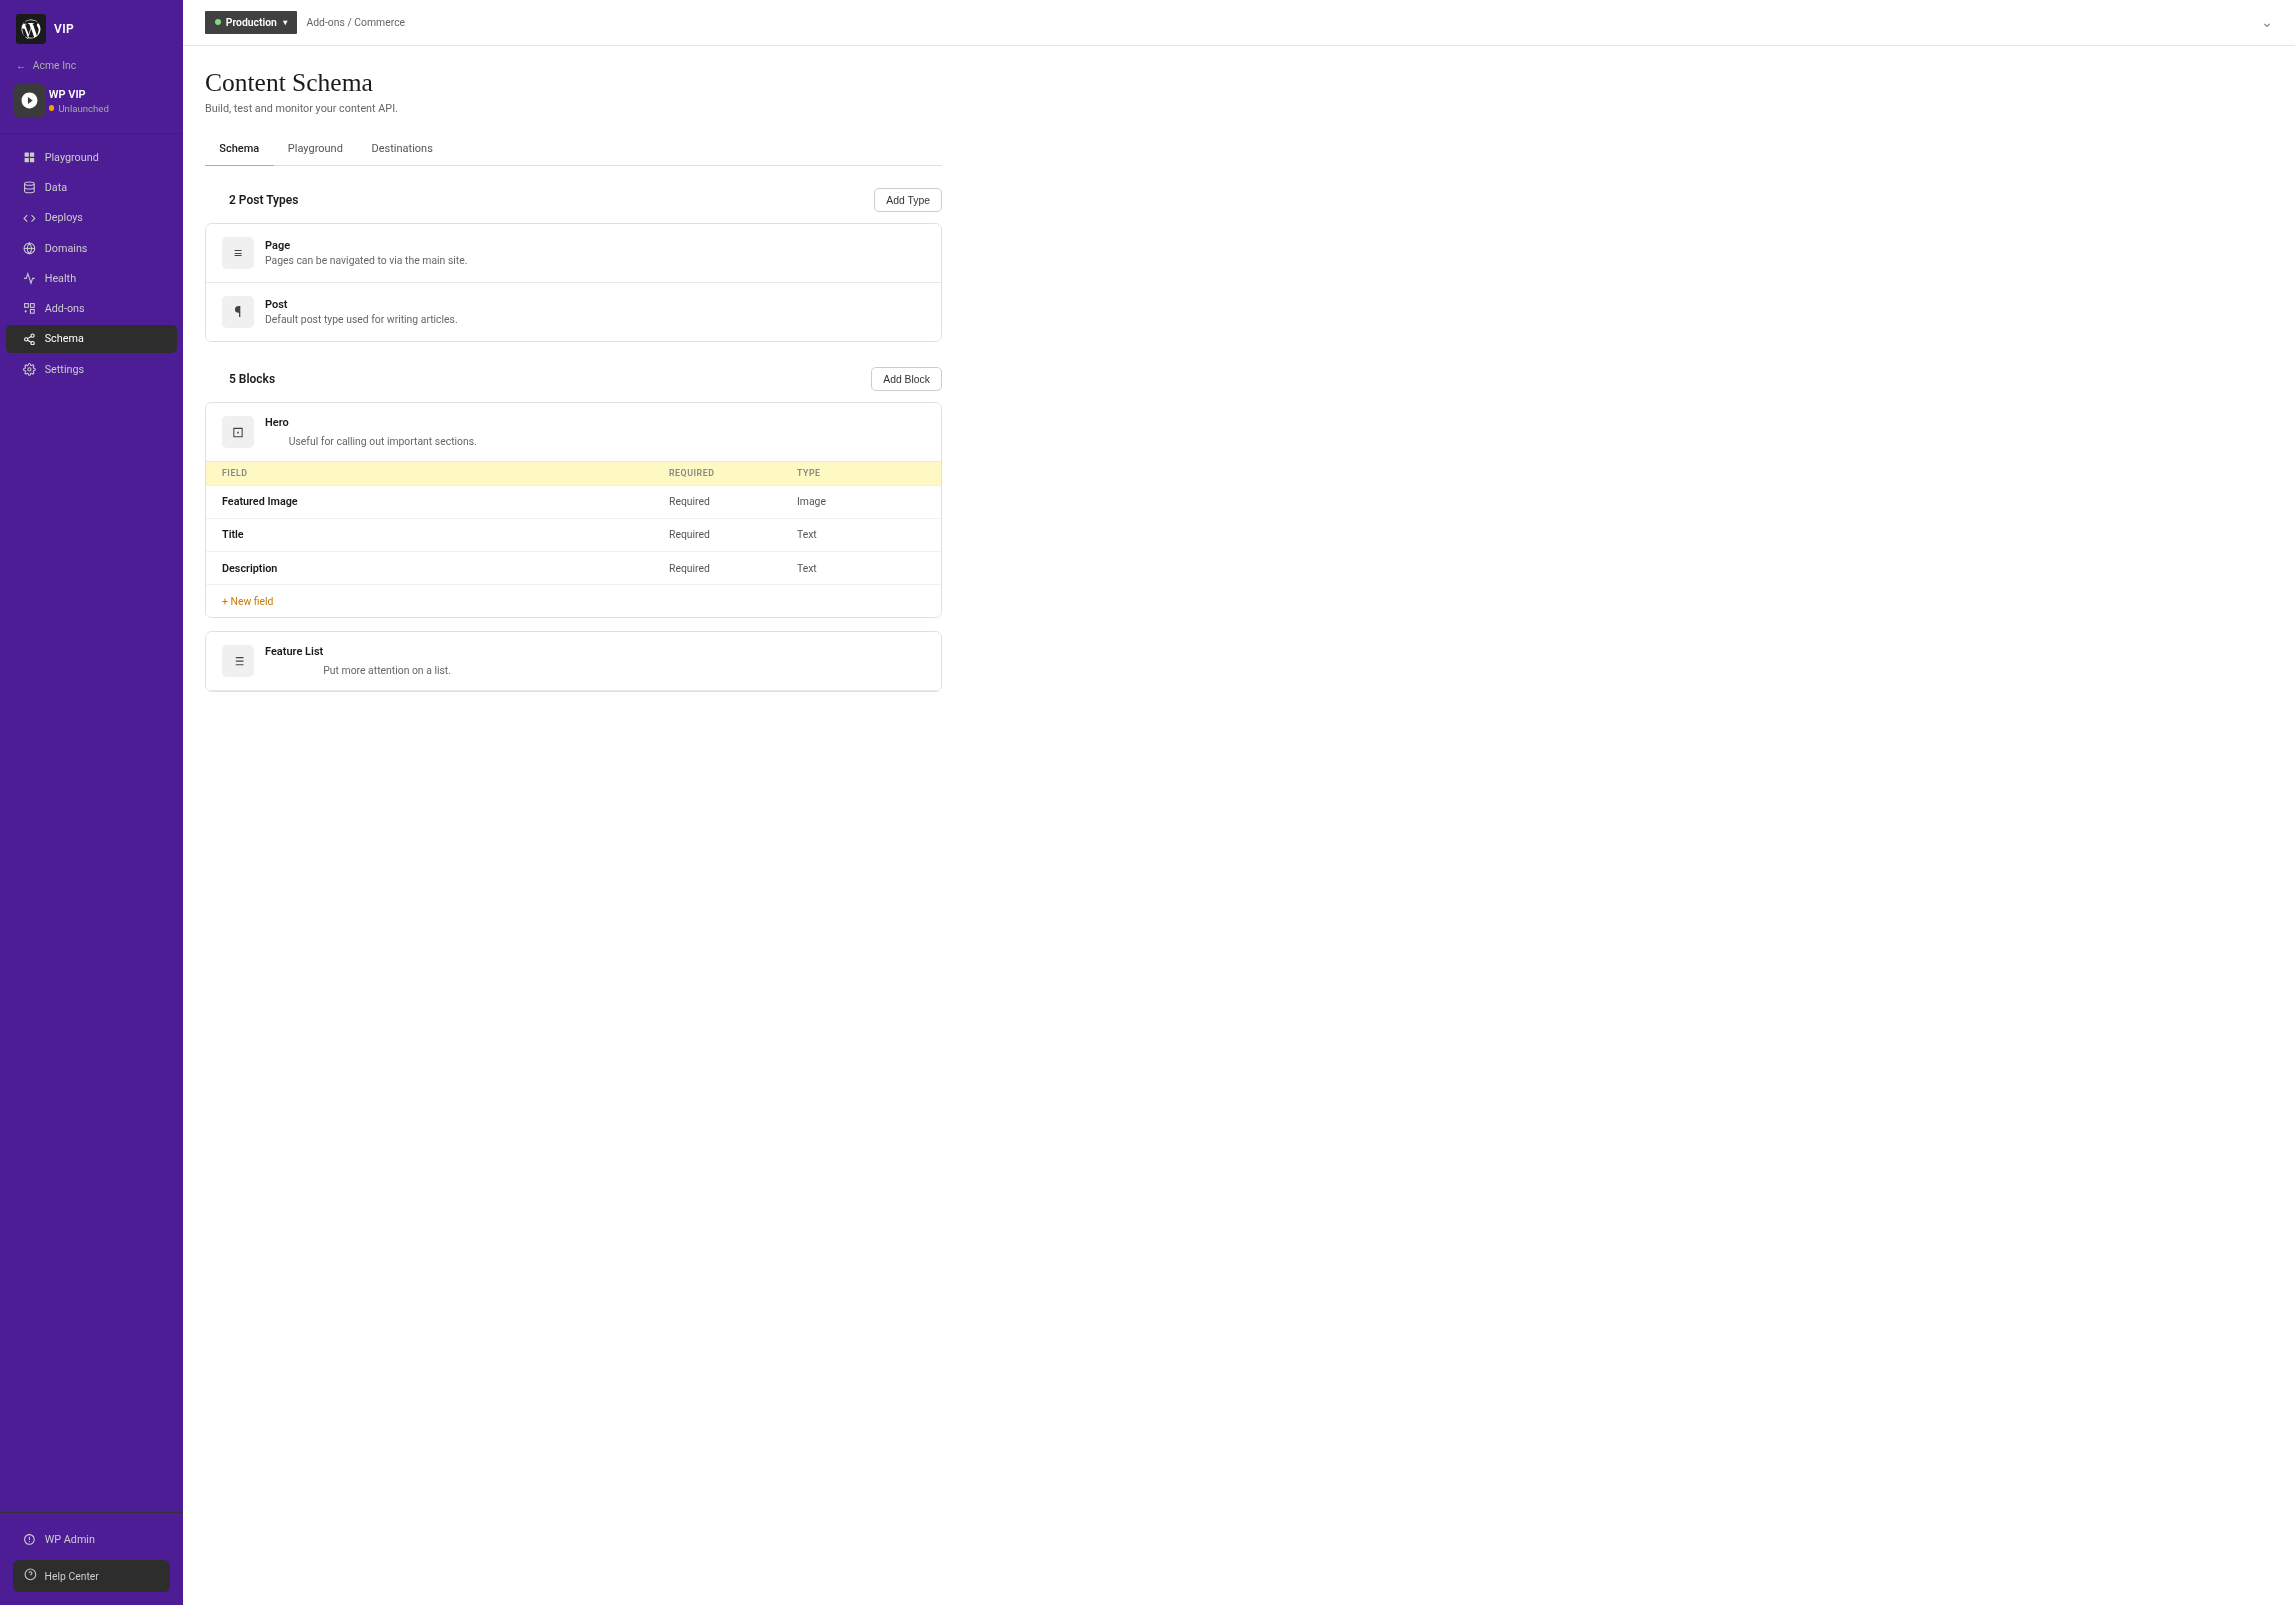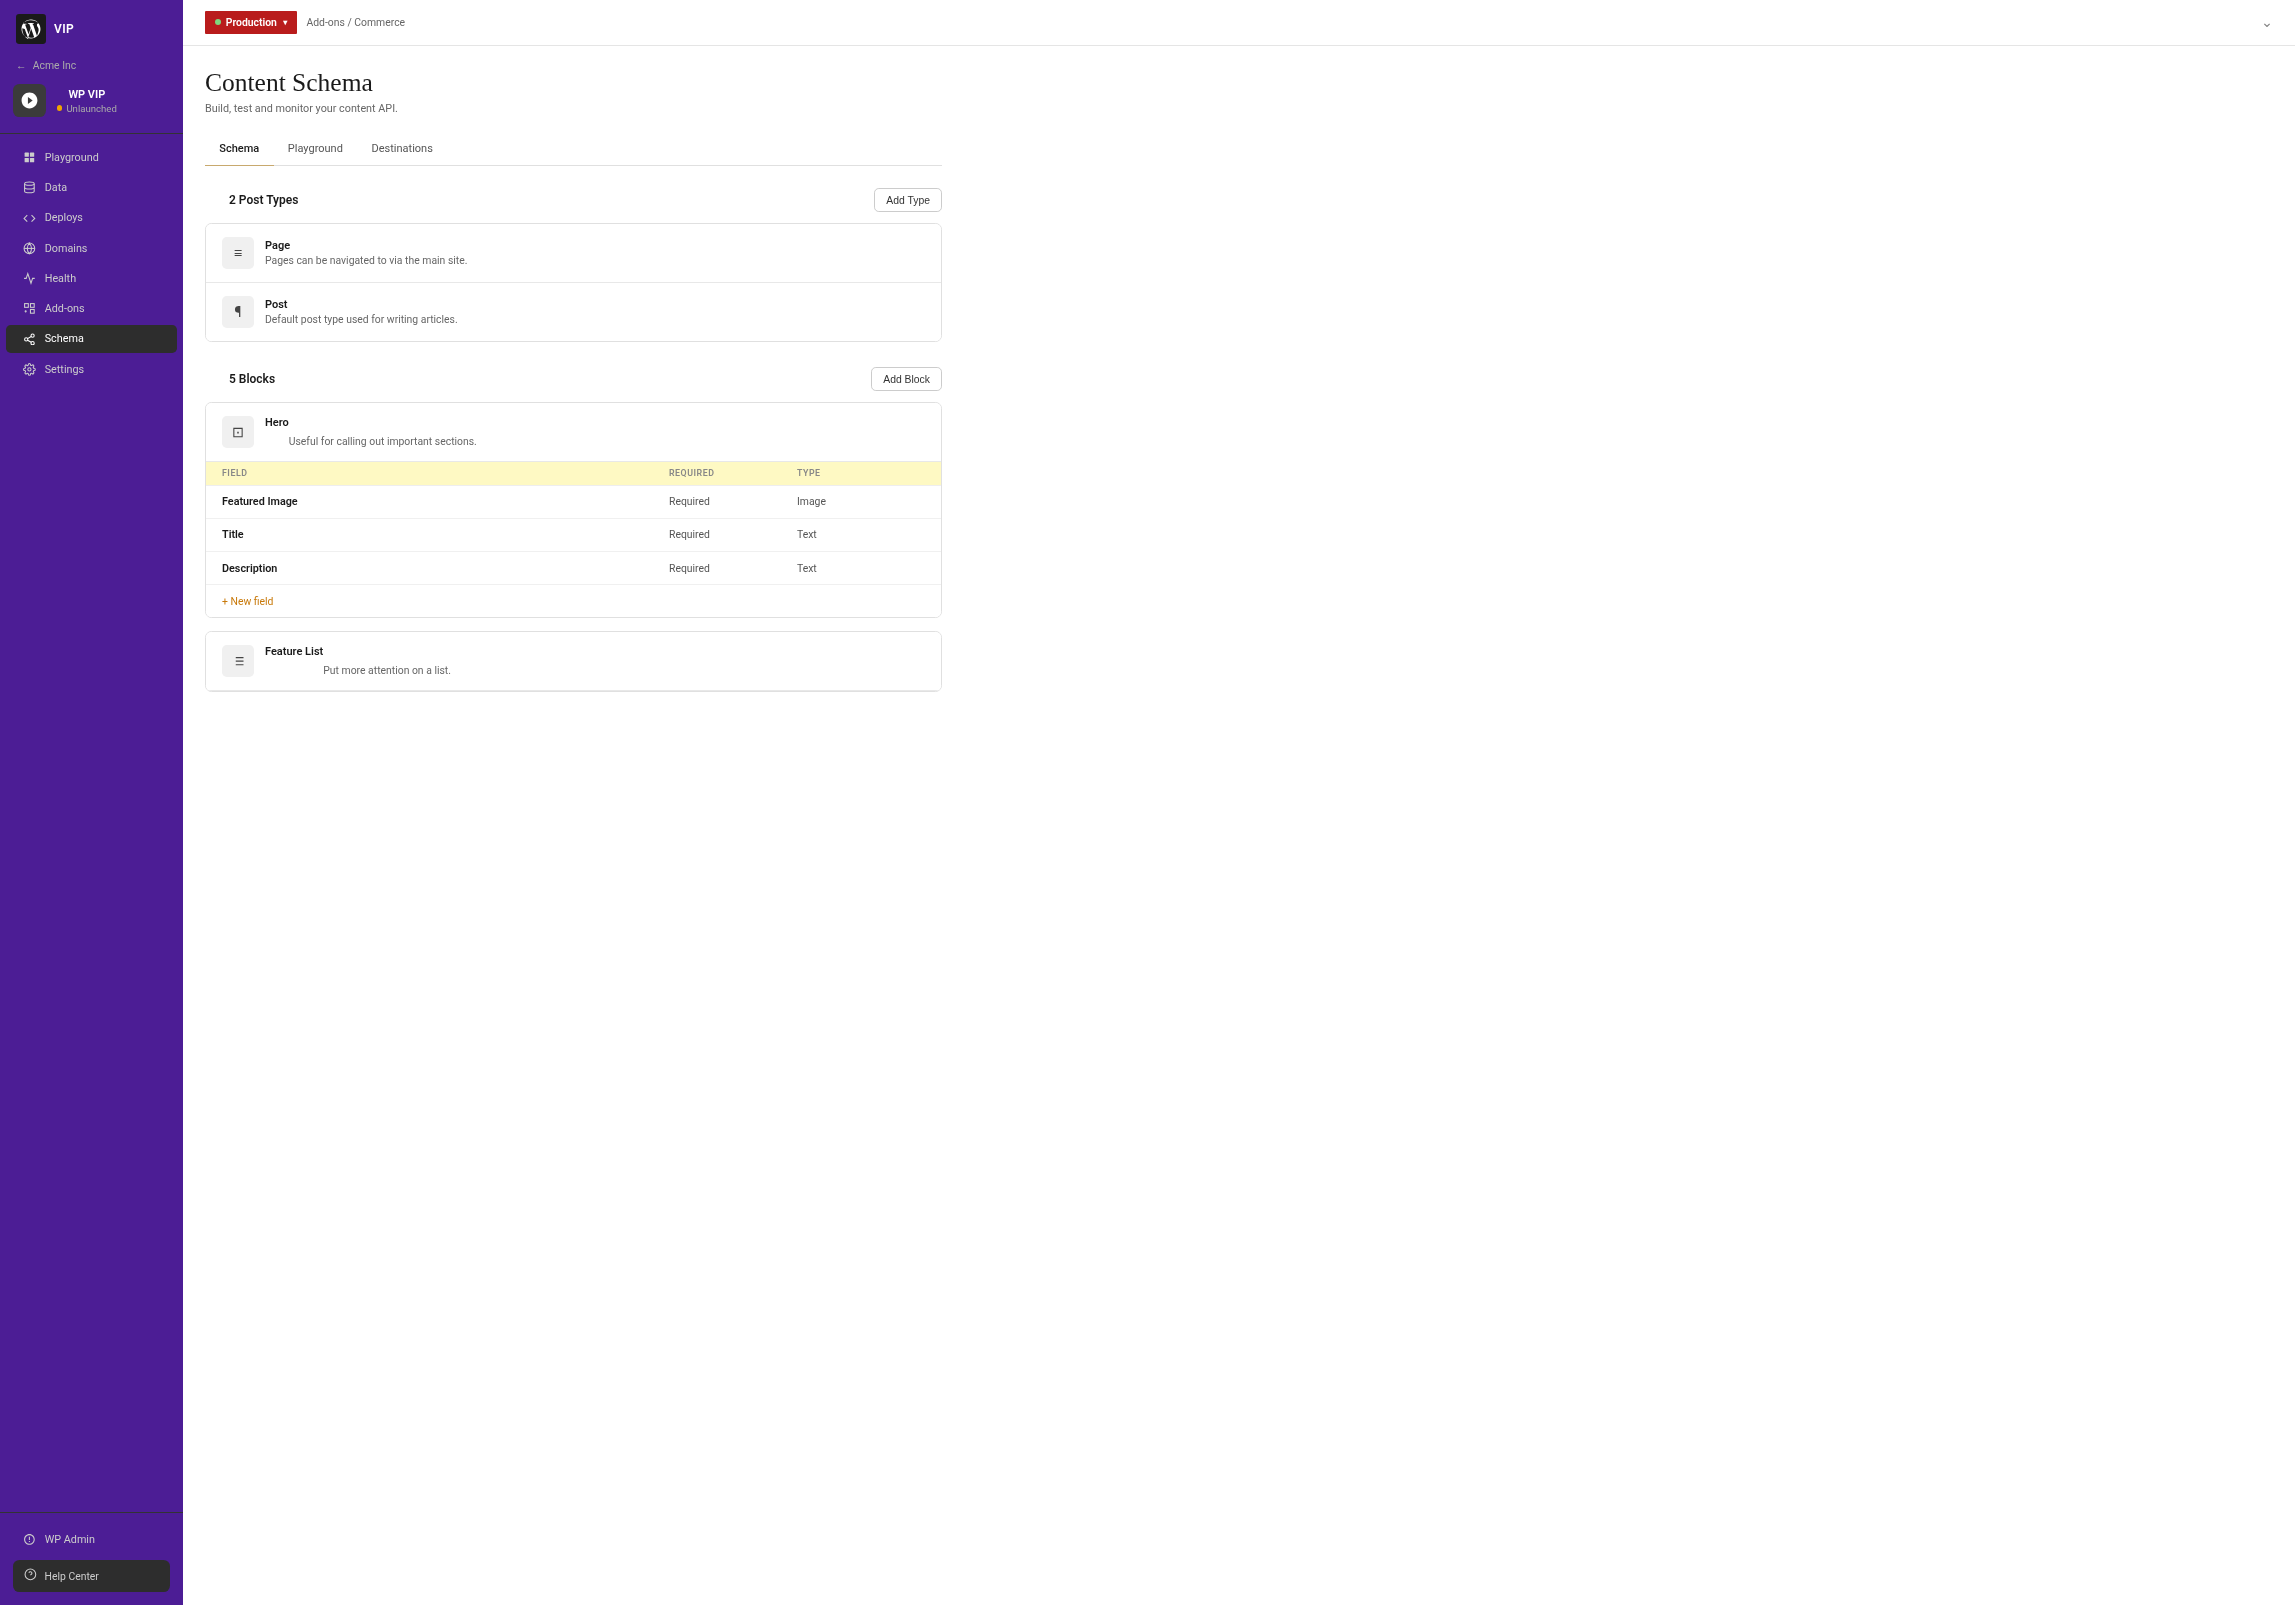--- a/index.html
+++ b/index.html
@@ -34,23 +34,22 @@
       align-items: center;
       gap: 6.4px;
       padding: 6.4px 16px 4.8px;
       color: #aaa;
       font-size: 10.4px;
       cursor: pointer;
     }
     .sidebar-app-block {
       display: flex;
       align-items: center;
-      gap: 11px;
+      gap: 3px;
       padding: 8px 12.8px 12.8px;
-      text-align: center;
     }
     .sidebar-app-icon {
       width: 33px;
       height: 33px;
       background: #3b3b3b;
       border-radius: 6.4px;
       display: flex;
       align-items: center;
       justify-content: center;
     }
@@ -107,21 +106,21 @@
       background: #fff;
       position: sticky;
       top: 0;
       z-index: 10;
     }
     .topbar-left { display: flex; align-items: center; gap: 9.6px; }
     .production-badge {
       display: flex;
       align-items: center;
       gap: 4.8px;
-      background: #b91c1c;
+      background: #404040;
       color: #fff;
       padding: 4.8px 9.6px;
       border-radius: 1px;
       font-size: 10.4px;
       font-weight: 600;
       cursor: pointer;
     }
     .production-badge .dot { width: 6.4px; height: 6.4px; border-radius: 50%; background: #7ed87e; }
     .production-badge .chevron { font-size: 8px; margin-left: 1.6px; }
     .topbar-breadcrumb { font-size: 10.4px; color: #666; }

